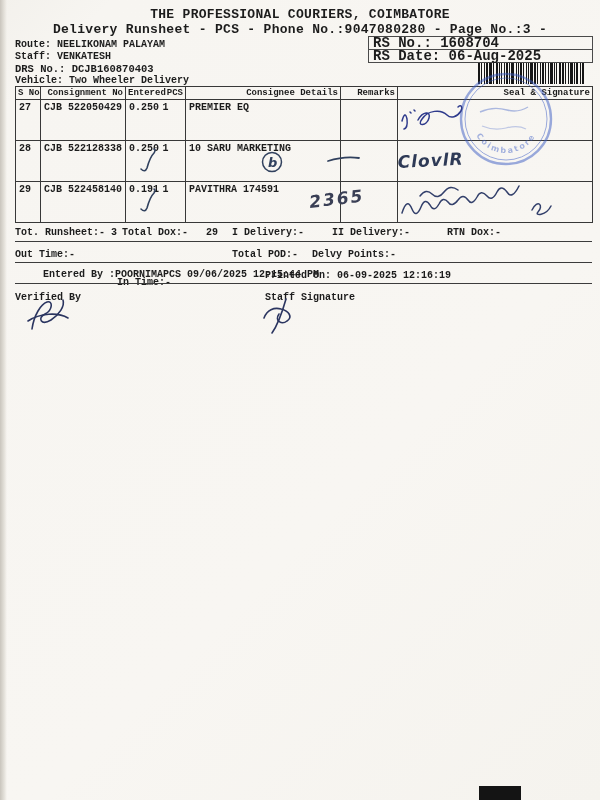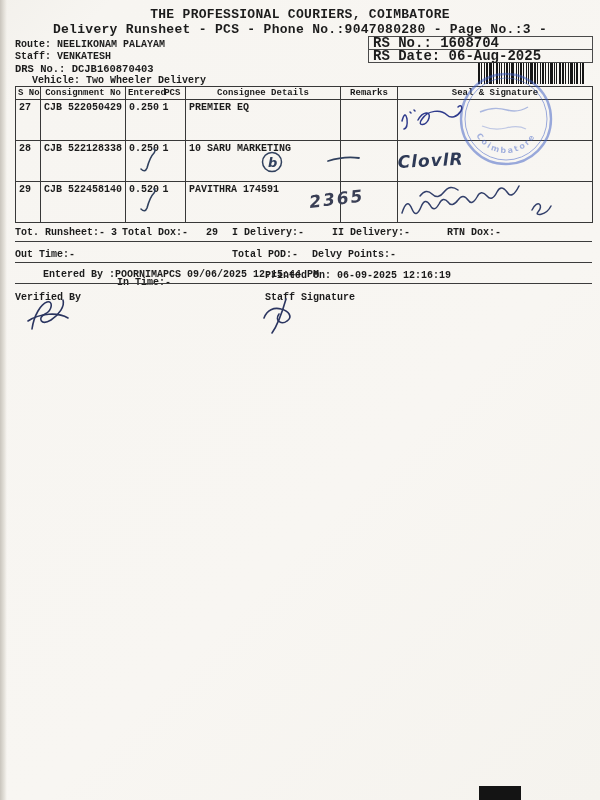--- a/index.html
+++ b/index.html
@@ -18,41 +18,41 @@
   .s105{font-size:10.5px;}
   .rsbox{position:absolute;left:368px;top:36px;width:223px;border:1px solid #4a4a4a;}
   .rsbox div{font-size:14px;padding:0 0 0 4px;height:12px;line-height:12px;white-space:pre;}
   .rsbox div:first-child{border-bottom:1px solid #4a4a4a;}
   .bc{position:absolute;left:478px;top:63px;width:115px;height:21px;}
   table.run{
     position:absolute;left:15px;top:86px;width:577px;
     border-collapse:collapse;table-layout:fixed;
   }
   table.run th,table.run td{border:1px solid #383838;}
-  table.run th{font-size:9px;text-align:center;vertical-align:top;padding:1px 2px;height:10px;font-weight:bold;white-space:pre;margin-top:48px;}
+  table.run th{font-size:9px;text-align:right;vertical-align:top;padding:1px 2px;height:10px;font-weight:bold;white-space:pre;margin-top:48px;}
   table.run td{font-size:10px;vertical-align:top;padding:2px 3px;height:36px;white-space:pre;margin-top:44px;}
   .no-r{border-right:none !important;}
   .no-l{border-left:none !important;}
   .hline{position:absolute;left:15px;width:577px;border-top:1px solid #3c3c3c;height:0;}
   .ink{position:absolute;left:0;top:0;width:600px;height:800px;pointer-events:none;}
   .blackmark{position:absolute;left:479px;top:786px;width:42px;height:14px;background:#141414;}
 </style>
 </head>
 <body>
 
 <div class="page">
   <div class="edge-left"></div>
 
   <div class="abs ttl" style="top:7px;">THE PROFESSIONAL COURIERS, COIMBATORE</div>
   <div class="abs ttl" style="top:22px;">Delivery Runsheet - PCS - Phone No.:9047080280 - Page No.:3 -</div>
 
   <div class="abs s10" style="left:15px;top:39px;text-align:center;">Route: NEELIKONAM PALAYAM</div>
   <div class="abs s10" style="left:15px;top:51px;">Staff: VENKATESH</div>
   <div class="abs s105" style="left:15px;top:63px;">DRS No.: DCJB160870403</div>
-  <div class="abs s10" style="left:15px;top:75px;margin-left:17px;">Vehicle: Two Wheeler Delivery</div>
+  <div class="abs s10" style="left:15px;top:75px;">Vehicle: Two Wheeler Delivery</div>
 
   <div class="rsbox">
     <div>RS No.: 1608704</div>
     <div>RS Date: 06-Aug-2025</div>
   </div>
 
   <div class="bc">
     <svg width="115" height="21" viewBox="0 0 115 21">
         <rect x="0" y="0" width="2" height="21" fill="#161616"></rect>
         <rect x="3" y="0" width="1" height="21" fill="#161616"></rect>
@@ -131,21 +131,21 @@
         <td>CJB 522128338</td>
         <td class="no-r">0.250</td>
         <td class="no-l">1</td>
         <td>10 SARU MARKETING</td>
         <td></td>
         <td></td>
       </tr>
       <tr>
         <td>29</td>
         <td>CJB 522458140</td>
-        <td class="no-r">0.520</td>
+        <td class="no-r">0.191</td>
         <td class="no-l">1</td>
         <td>PAVITHRA 174591</td>
         <td></td>
         <td></td>
       </tr>
     </tbody>
   </table>
 
   <div class="abs s10" style="left:15px;top:227px;">Tot. Runsheet:- 3</div>
   <div class="abs s10" style="left:122px;top:227px;">Total Dox:-   29</div>

